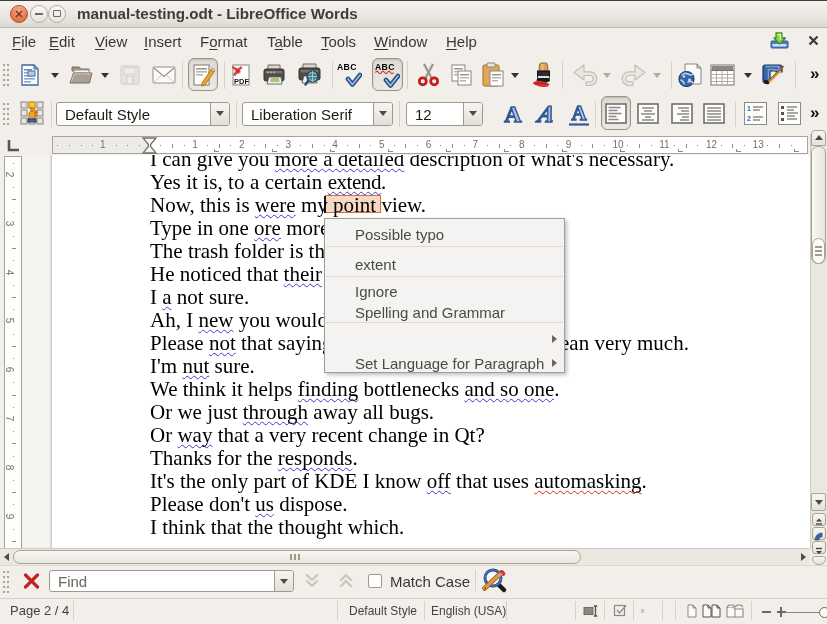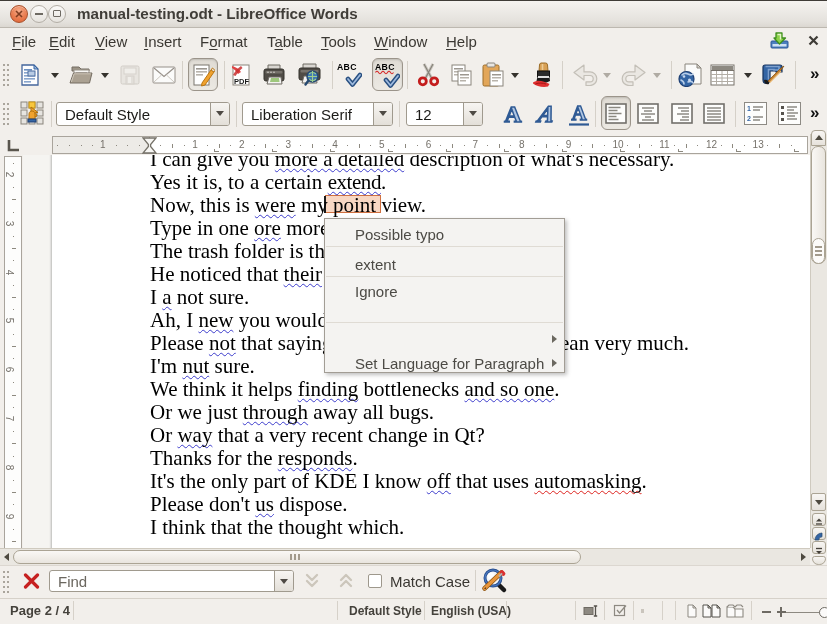--- a/index.html
+++ b/index.html
@@ -61,21 +61,21 @@
   box-shadow:2px 2px 4px rgba(0,0,0,.25);}
 .ci{position:absolute;left:30px;font-size:15px;color:#4c4a45;white-space:nowrap;}
 .csep{position:absolute;left:1px;right:1px;height:1px;background:#dfdbd4;}
 .carr{position:absolute;left:227px;width:0;height:0;border-top:4px solid transparent;border-bottom:4px solid transparent;border-left:5px solid #6b6860;}
 
 .tri-u{width:0;height:0;border-left:4px solid transparent;border-right:4px solid transparent;border-bottom:5px solid #4e4a40;}
 .tri-d{width:0;height:0;border-left:4px solid transparent;border-right:4px solid transparent;border-top:5px solid #4e4a40;}
 .tri-l{width:0;height:0;border-top:4px solid transparent;border-bottom:4px solid transparent;border-right:5px solid #4e4a40;}
 .tri-r{width:0;height:0;border-top:4px solid transparent;border-bottom:4px solid transparent;border-left:5px solid #4e4a40;}
 
-.st{position:absolute;top:604px;font-size:12px;color:#45423c;white-space:nowrap;font-weight:bold;}
+.st{position:absolute;top:604px;font-size:12px;color:#45423c;white-space:nowrap;}
 .ssep{position:absolute;top:601px;height:19px;width:1px;background:#d6d1c9;}
 </style></head>
 <body>
 <div id="win">
 
   <div class="abs" id="titlebar"></div>
   <div class="wbtn" style="left:10px;top:5px;width:18px;height:18px;background:radial-gradient(circle at 50% 30%,#f5ab8a,#e97c4f 55%,#dd6134);border:1px solid #a84e28;box-shadow:inset 0 1px 0 rgba(255,255,255,.4);"></div>
   <svg class="abs" style="left:14px;top:9px;" width="10" height="10" viewBox="0 0 10 10">
       <path d="M2 2l6 6M8 2l-6 6" stroke="#7e3c20" stroke-width="1.6" stroke-linecap="butt"></path>
     </svg>
@@ -520,20 +520,21 @@
 <div>I think that the thought which.</div>
     </div>
   </div>
 
   <div class="abs" id="cmenu">
     <div class="ci" style="top:7px;">Possible typo</div>
     <div class="csep" style="top:27px;"></div>
     <div class="ci" style="top:37px;">extent</div>
     <div class="csep" style="top:57px;"></div>
     <div class="ci" style="top:64px;">Ignore</div>
+    <div class="ci" style="top:85px;">Spelling and Grammar</div>
     <div class="csep" style="top:103px;"></div>
     <div class="carr" style="top:116px;"></div>
     <div class="ci" style="top:136px;">Set Language for Paragraph</div>
     <div class="carr" style="top:140px;"></div>
   </div>
 
   <div class="abs" id="hscroll" style="left:0;top:548px;width:810px;height:17px;background:#eae7e1;border-top:1px solid #cfcabf;">
     <div class="tri-l" style="position:absolute;left:4px;top:4px;"></div>
     <div class="abs" style="left:13px;top:1px;width:568px;height:14px;background:linear-gradient(#faf8f5,#e9e5de);border:1px solid #aba494;border-radius:8px;"></div>
     <div class="abs" style="left:290px;top:5px;width:1.5px;height:6px;background:#a29a8c;"></div>

